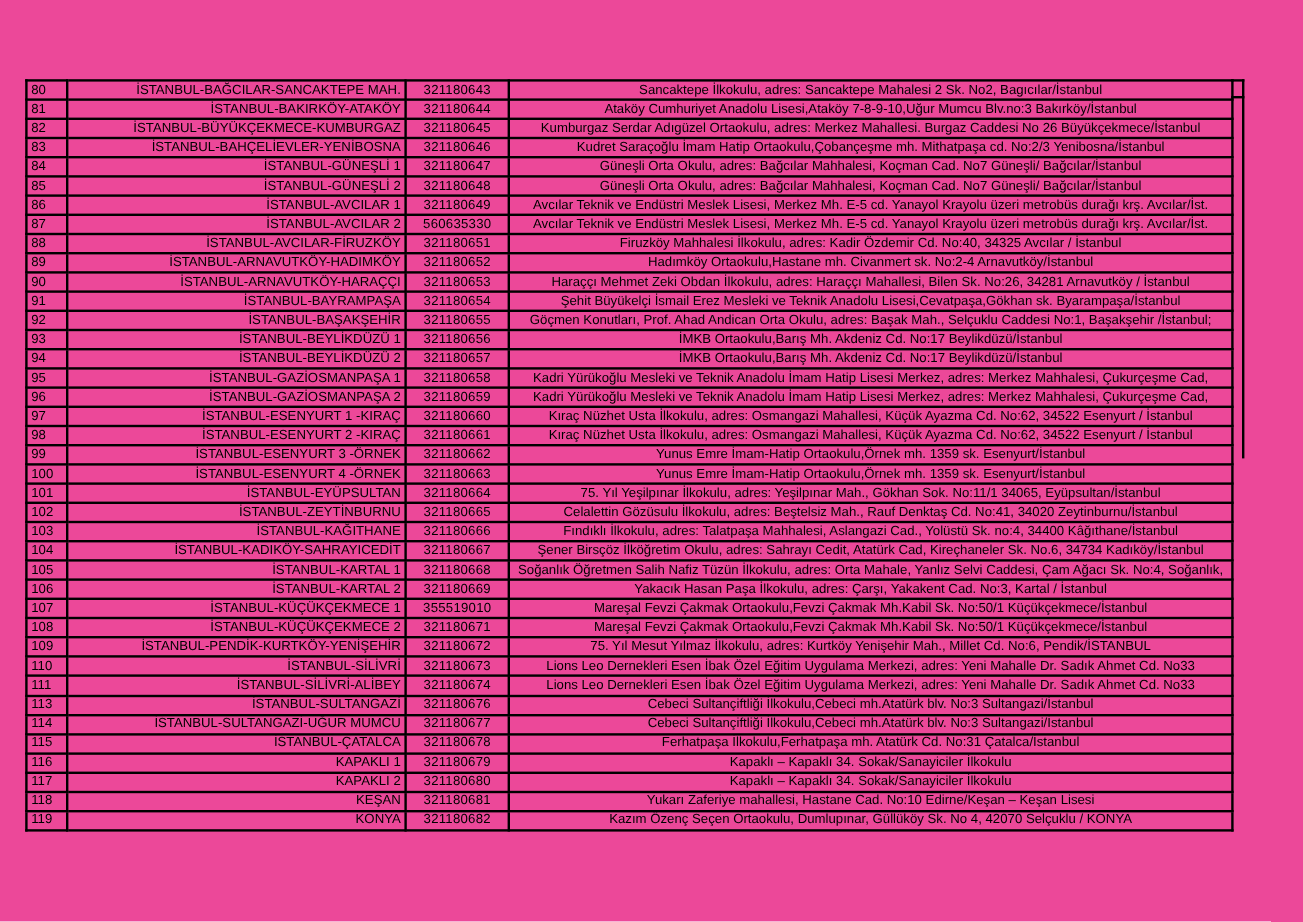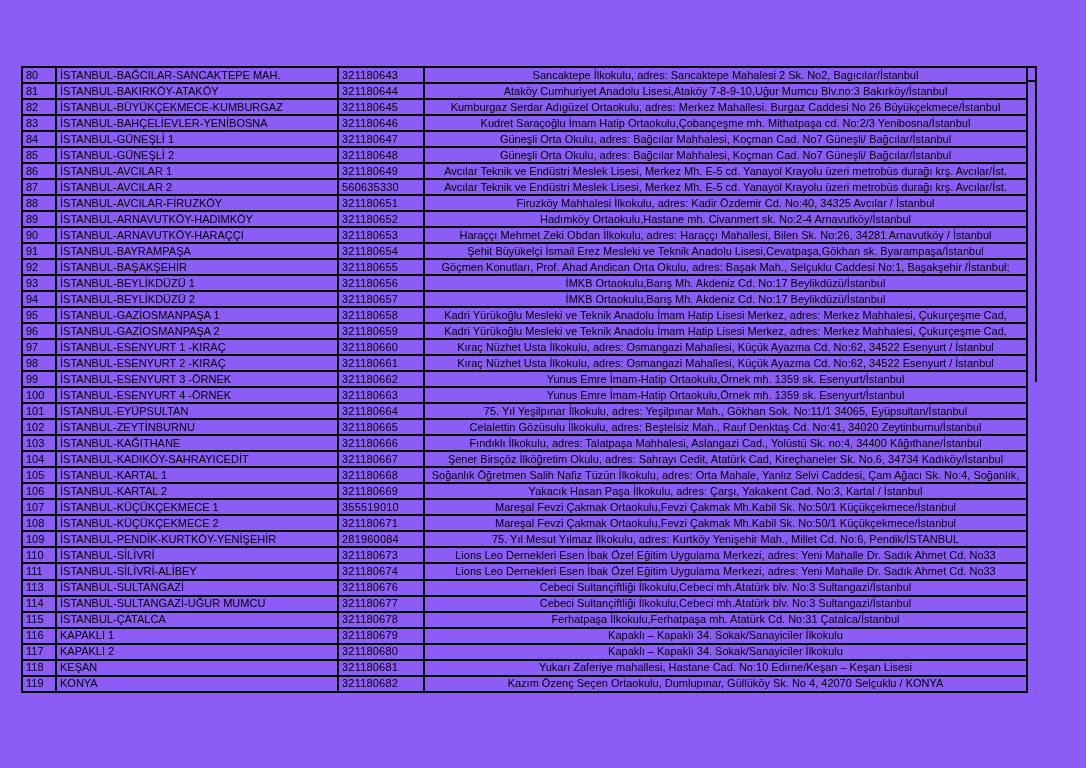--- a/index.html
+++ b/index.html
@@ -5,21 +5,21 @@
   html, body {
     margin: 0;
     padding: 0;
     background: #ffffff;
     font-family: "Liberation Sans", sans-serif;
   }
   .page {
     position: relative;
     width: 1086px;
     height: 768px;
-    background: #8b5cf6;
+    background: #ec4899;
     overflow: hidden;
   }
   table.centers {
     position: absolute;
     left: 21px;
     top: 66px;
     width: 1005px;
     height: 627px;
     border-collapse: collapse;
     table-layout: fixed;
@@ -31,24 +31,25 @@
     padding: 0 3px;
     overflow: hidden;
     white-space: nowrap;
     line-height: 1;
     vertical-align: middle;
   }
   td.td-no {
     text-align: left;
   }
   td.td-name {
-    text-align: left;
+    text-align: right;
     border-left-width: 3px;
   }
   td.td-code {
+    text-align: center;
     letter-spacing: 0.2px;
   }
   td.td-addr {
     text-align: center;
     border-left-width: 3px;
     font-size: 11px;
   }
   .artifact-v {
     position: absolute;
     left: 1026px;
@@ -250,21 +251,21 @@
         </tr>
         <tr>
           <td class="td-no">108</td>
           <td class="td-name">İSTANBUL-KÜÇÜKÇEKMECE 2</td>
           <td class="td-code">321180671</td>
           <td class="td-addr">Mareşal Fevzi Çakmak Ortaokulu,Fevzi Çakmak Mh.Kabil Sk. No:50/1 Küçükçekmece/İstanbul</td>
         </tr>
         <tr>
           <td class="td-no">109</td>
           <td class="td-name">İSTANBUL-PENDİK-KURTKÖY-YENİŞEHİR</td>
-          <td class="td-code">281960084</td>
+          <td class="td-code">321180672</td>
           <td class="td-addr">75. Yıl Mesut Yılmaz İlkokulu, adres: Kurtköy Yenişehir Mah., Millet Cd. No:6, Pendik/İSTANBUL</td>
         </tr>
         <tr>
           <td class="td-no">110</td>
           <td class="td-name">İSTANBUL-SİLİVRİ</td>
           <td class="td-code">321180673</td>
           <td class="td-addr">Lions Leo Dernekleri Esen İbak Özel Eğitim Uygulama Merkezi, adres: Yeni Mahalle Dr. Sadık Ahmet Cd. No33</td>
         </tr>
         <tr>
           <td class="td-no">111</td>

